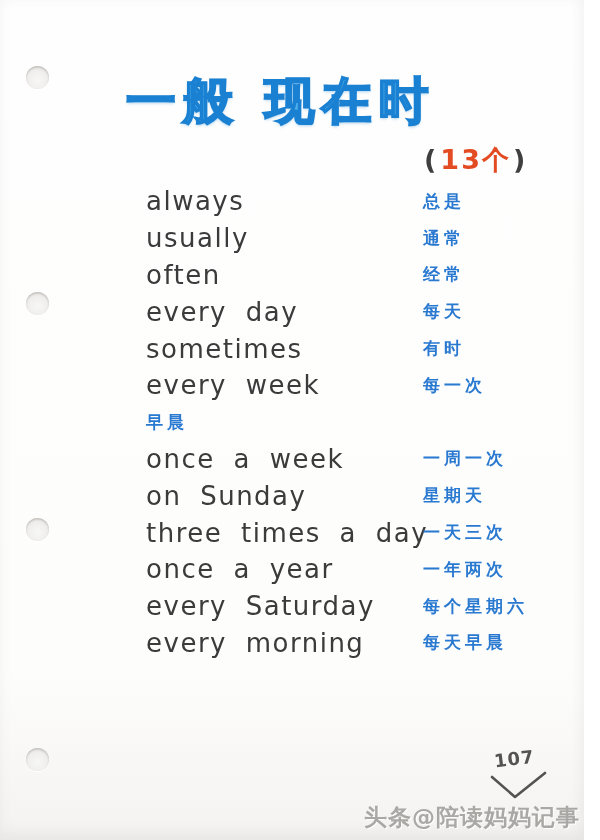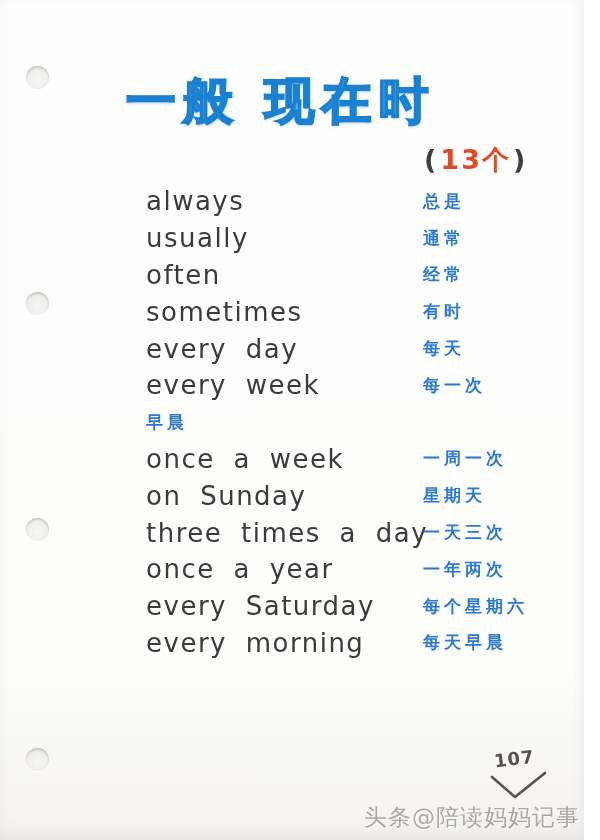--- a/index.html
+++ b/index.html
@@ -119,21 +119,21 @@
     left: 0;
     top: 24px;
   }
 
   
   .watermark {
     position: absolute;
     right: 4px;
     bottom: 7px;
     font-size: 23px;
-    font-weight: normal;
+    font-weight: bold;
     letter-spacing: 1px;
     color: var(--watermark-gray, #aaa8a5);
     text-shadow: 1px 1px 0 rgba(255,255,255,0.9);
     white-space: nowrap;
   }
 </style>
 </head>
 <body>
 
 <div class="sheet">
@@ -157,27 +157,27 @@
       <span class="en">usually</span>
       <span class="zh">通常</span>
     </div>
 
     <div class="row">
       <span class="en">often</span>
       <span class="zh">经常</span>
     </div>
 
     <div class="row">
+      <span class="en">every day</span>
+      <span class="zh">每天</span>
+    </div>
+
+    <div class="row">
       <span class="en">sometimes</span>
       <span class="zh">有时</span>
-    </div>
-
-    <div class="row">
-      <span class="en">every day</span>
-      <span class="zh">每天</span>
     </div>
 
     <div class="row">
       <span class="en">every week</span>
       <span class="zh">每一次</span>
     </div>
 
     <div class="row">
       <span class="zh">早晨</span>
     </div>

